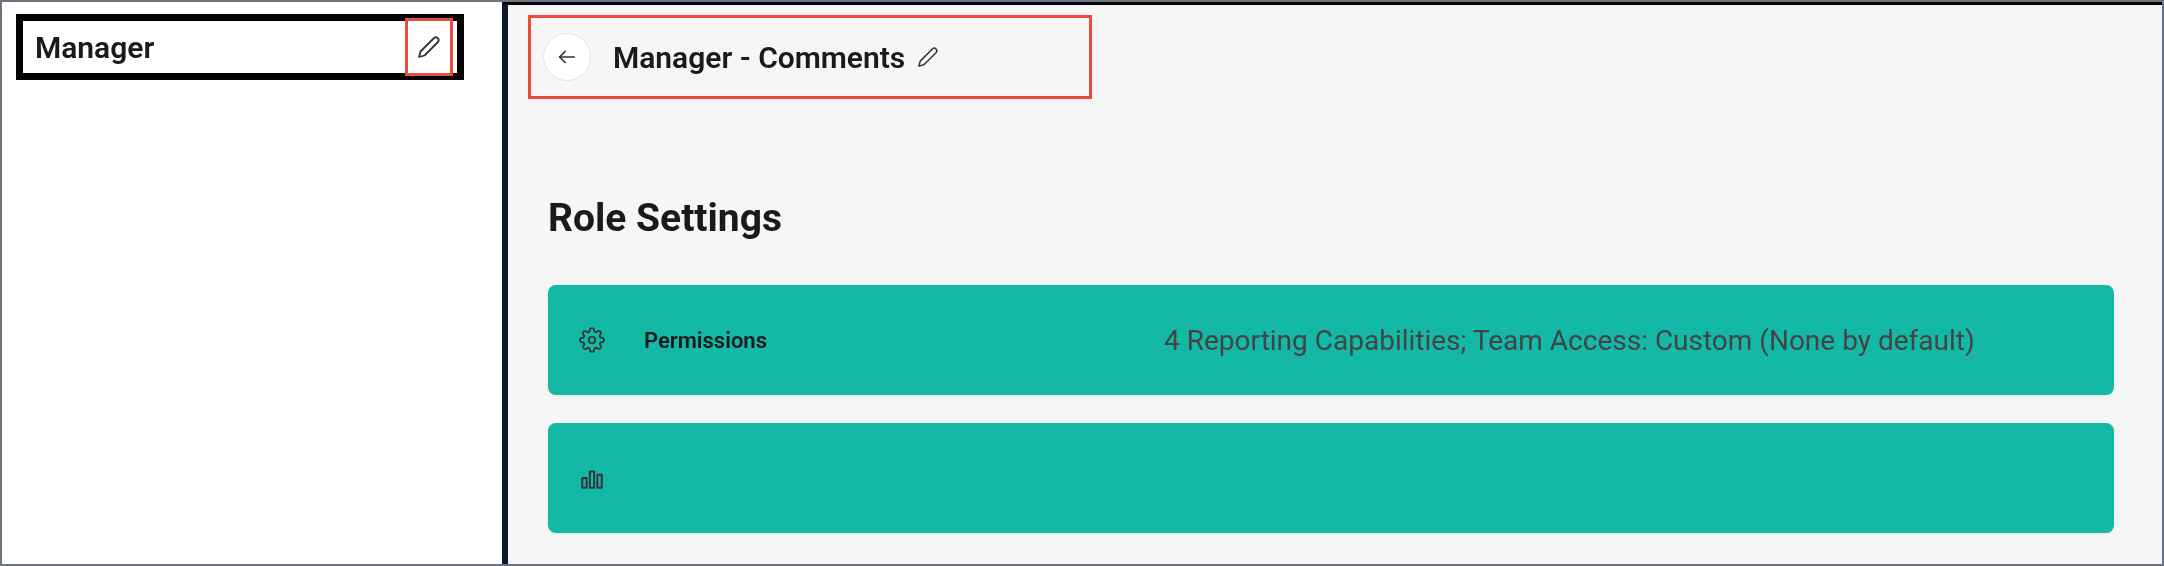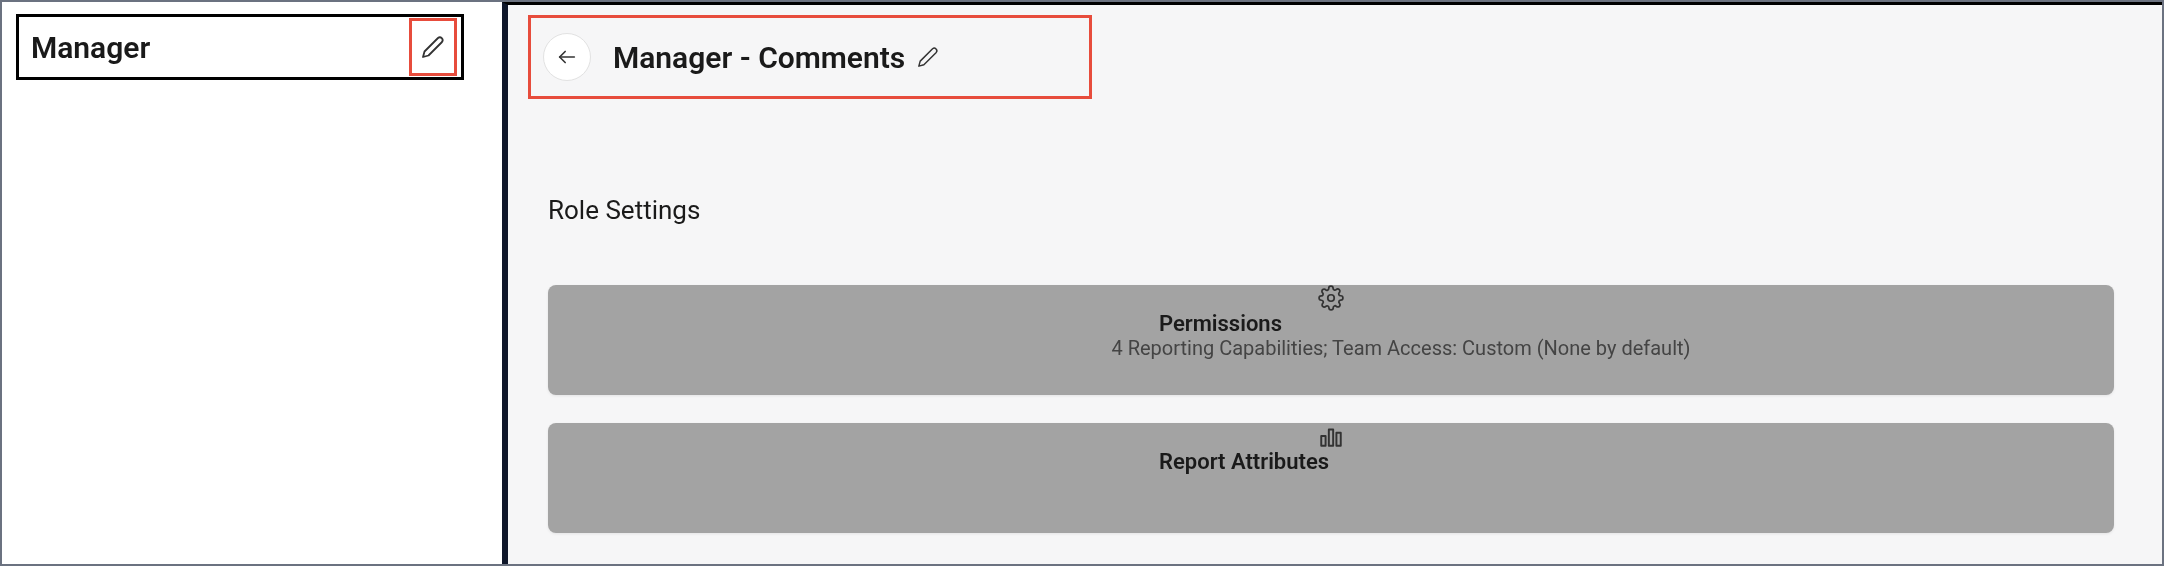--- a/index.html
+++ b/index.html
@@ -29,21 +29,21 @@
       width: 500px;
       height: 100%;
       background: #fff;
     }
     .sidebar-header-highlight {
       position: absolute;
       left: 14px;
       top: 12px;
       width: 448px;
       height: 66px;
-      border: 3px solid #000000;
+      border: 7px solid #000000;
       display: flex;
       align-items: center;
       justify-content: space-between;
       padding: 0 10px 0 12px;
     }
     .sidebar-title {
       font-size: 30px;
       font-weight: 600;
       color: #1a1a1a;
     }
@@ -96,37 +96,36 @@
     }
     .main-title-edit {
       margin-left: 12px;
       display: inline-flex;
       align-items: center;
     }
     .section-title {
       position: absolute;
       left: 40px;
       top: 190px;
-      font-size: 26px;
-      font-weight: 400;
+      font-size: 39px;
+      font-weight: 700;
       color: #1a1a1a;
     }
     .settings-card {
       position: absolute;
       left: 40px;
       right: 48px;
-      background: #a3a3a3;
+      background: #14b8a6;
       border-radius: 8px;
       box-shadow: 0 1px 3px rgba(0,0,0,0.08);
       display: flex;
       align-items: center;
       padding: 0 28px;
       height: 110px;
       cursor: pointer;
-      flex-direction: column;
     }
     .card-1 {
       top: 280px;
     }
     .card-2 {
       top: 418px;
     }
     .card-icon {
       width: 32px;
       display: flex;
@@ -136,21 +135,21 @@
     }
     .card-label {
       font-size: 22px;
       font-weight: 600;
       color: #1a1a1a;
       margin-left: 36px;
       width: 380px;
       flex-shrink: 0;
     }
     .card-desc {
-      font-size: 20px;
+      font-size: 28px;
       font-weight: 400;
       color: #444;
       margin-left: 140px;
     }
     svg {
       display: block;
     }
   </style>
 </head>
 <body>
@@ -205,16 +204,15 @@
     </div>
 
     <div class="settings-card card-2">
       <span class="card-icon">
         <svg width="26" height="26" viewBox="0 0 24 24" fill="none" stroke="#333" stroke-width="1.8" stroke-linecap="round" stroke-linejoin="round">
           <rect x="3" y="12" width="4" height="9"></rect>
           <rect x="10" y="6" width="4" height="15"></rect>
           <rect x="17" y="9" width="4" height="12"></rect>
         </svg>
       </span>
-      <span class="card-label">Report Attributes</span>
     </div>
   </div>
 </div>
 
 </body></html>

